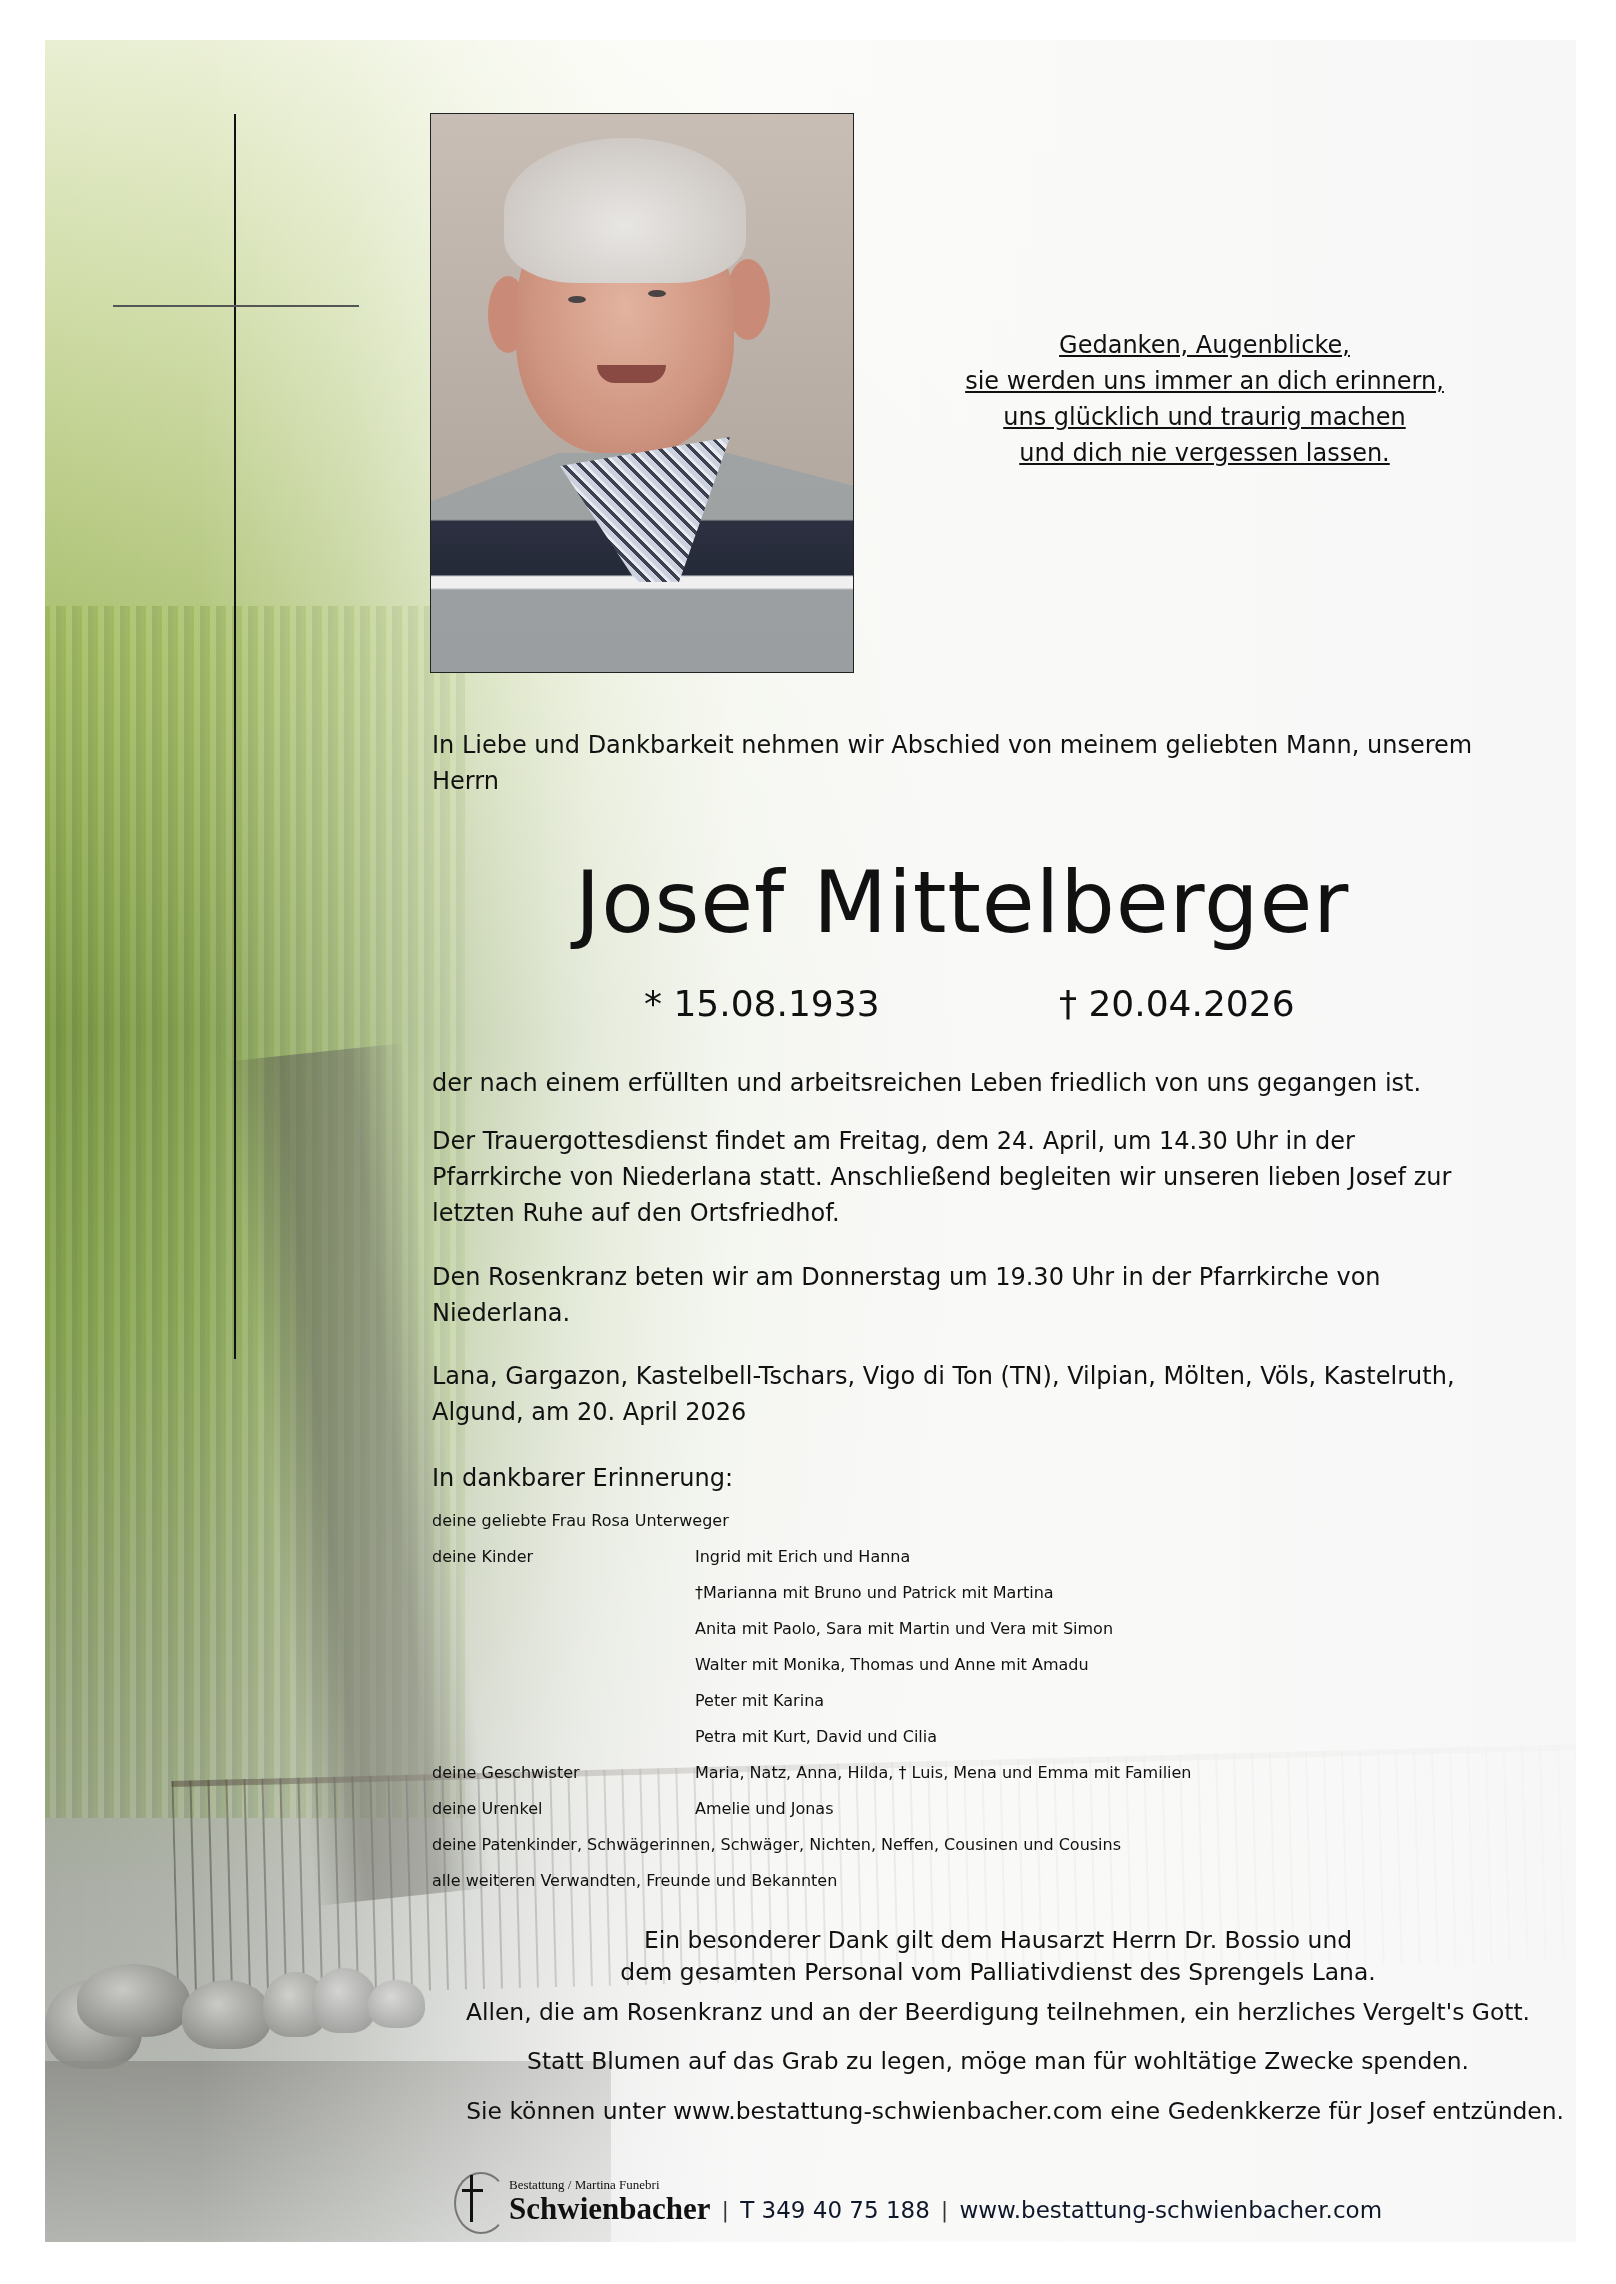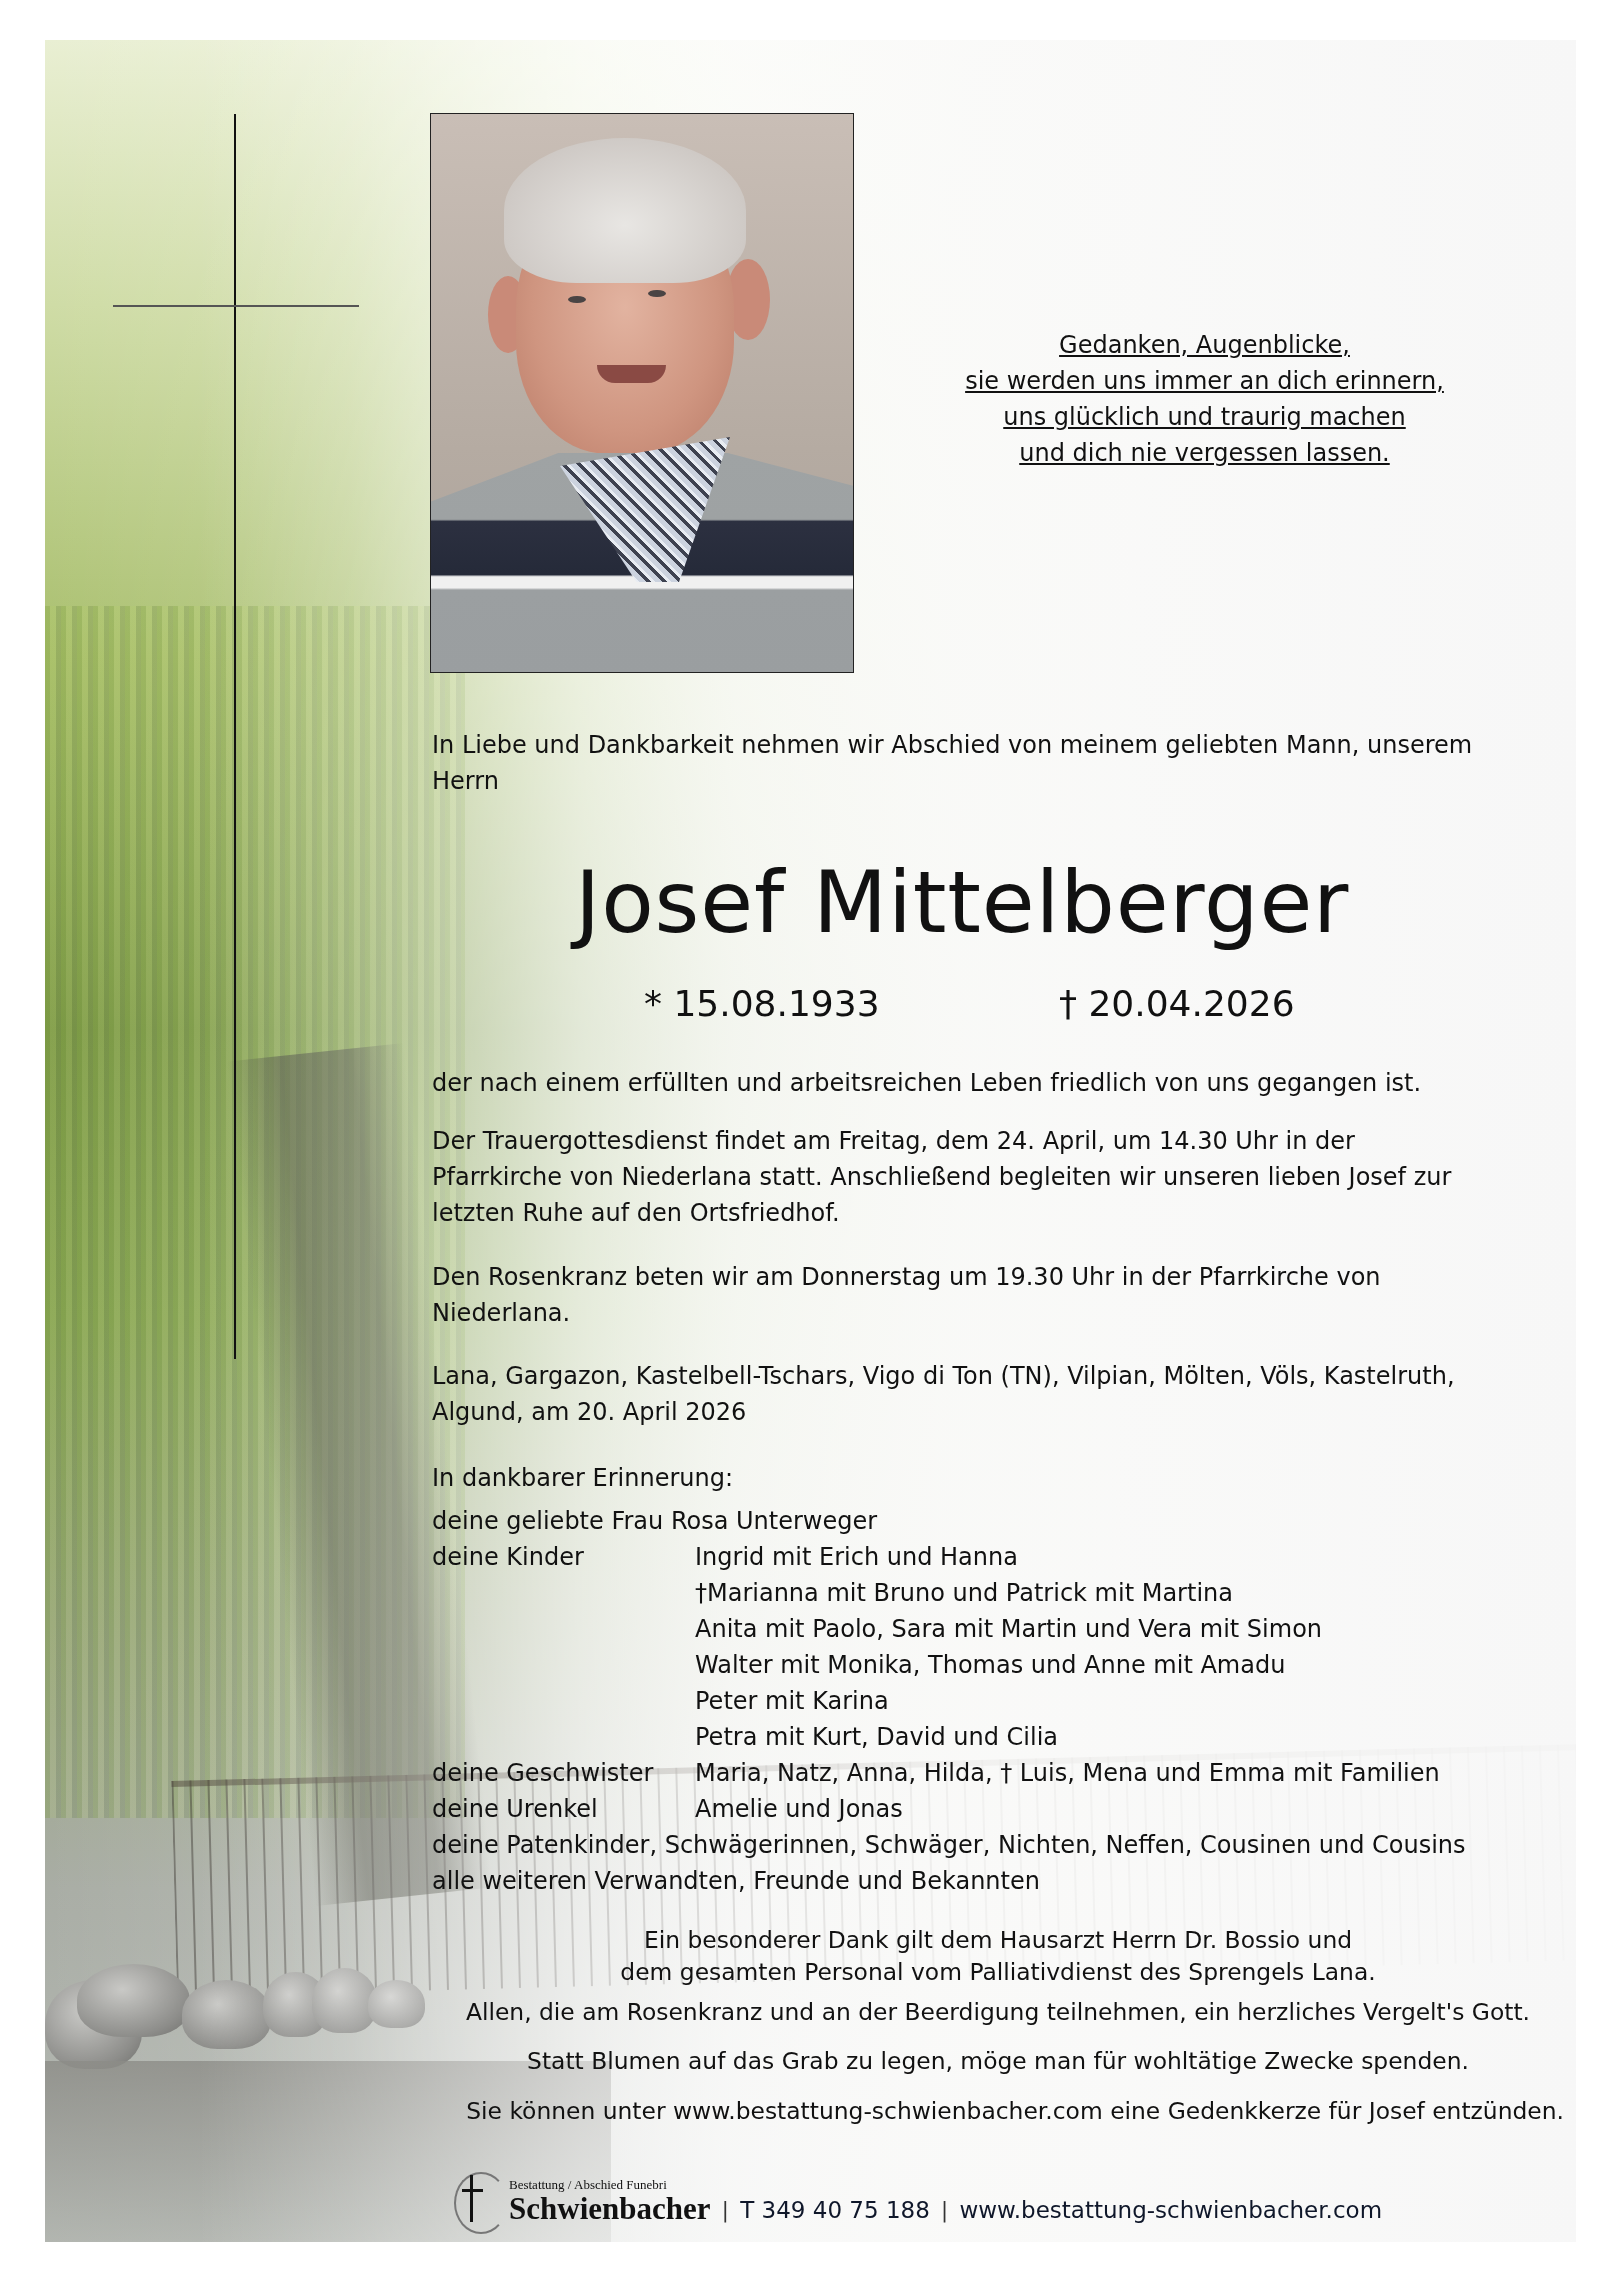--- a/index.html
+++ b/index.html
@@ -58,21 +58,21 @@
   .name { position: absolute; left: 575px; top: 850px; font-size: 86px; line-height: 105px; color: #111; letter-spacing: 0.8px; white-space: nowrap; }
   .dates { position: absolute; top: 980px; font-size: 36px; line-height: 48px; color: #111; white-space: nowrap; }
   .birth { left: 644px; }
   .death { left: 1059px; }
   .passed { top: 1065px; }
   .service { top: 1123px; }
   .rosary { top: 1259px; }
   .places { top: 1358px; }
   .remember-title { top: 1460px; }
 
-  .family { position: absolute; left: 432px; top: 1503px; font-size: 24px; line-height: 36px; color: #111; }
+  .family { position: absolute; left: 432px; top: 1503px; font-size: 16px; line-height: 36px; color: #111; }
   .family .row { display: flex; white-space: nowrap; }
   .family .label { width: 263px; flex: none; }
   .family .full { white-space: nowrap; }
 
   .thanks { position: absolute; left: 432px; width: 1132px; text-align: center; font-size: 23.4px; line-height: 32px; color: #111; }
   .thanks div { white-space: nowrap; }
   .thanks1 { top: 1924px; }
   .thanks2 { top: 1996px; }
   .thanks3 { top: 2045px; }
   .thanks4 { top: 2095px; text-align: right; }
@@ -215,21 +215,21 @@
 <div class="thanks thanks3">Statt Blumen auf das Grab zu legen, möge man für wohltätige Zwecke spenden.</div>
 <div class="thanks thanks4">Sie können unter www.bestattung-schwienbacher.com eine Gedenkkerze für Josef entzünden.</div>
 
 <div class="footer">
   <div class="logo-mark">
     <div class="logo-arc"></div>
     <div class="logo-cross-v"></div>
     <div class="logo-cross-h"></div>
   </div>
   <div class="logo-text">
-    <span class="logo-sub">Bestattung / Abschied Funebri</span>
+    <span class="logo-sub">Bestattung / Martina Funebri</span>
     <span class="logo-main">Schwienbacher</span>
   </div>
   <span class="footer-sep">|</span>
   <span class="footer-phone">T 349 40 75 188</span>
   <span class="footer-sep">|</span>
   <span class="footer-url">www.bestattung-schwienbacher.com</span>
 </div>
 
 
 </body></html>

